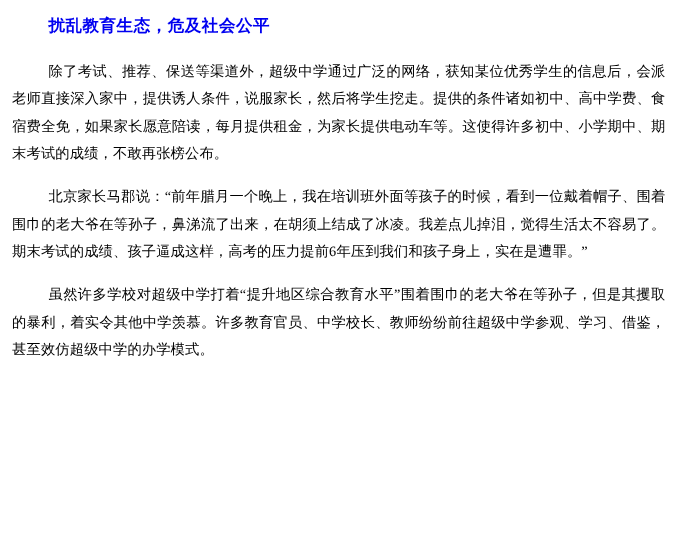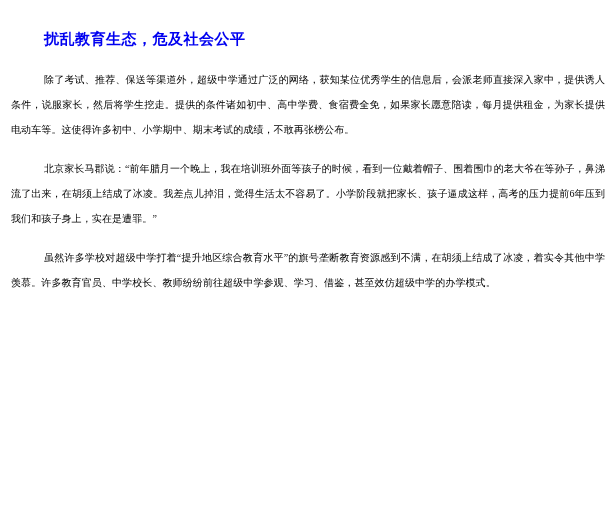--- a/index.html
+++ b/index.html
@@ -6,44 +6,44 @@
     margin: 0;
     padding: 0;
     background: #ffffff;
   }
   .page {
     position: relative;
     width: 612px;
     height: 508px;
     box-sizing: border-box;
     background: #ffffff;
-    padding: 27px 7px 0 11px;
+    padding: 12px 7px 0 11px;
     overflow: hidden;
     font-family: "Liberation Serif", "DejaVu Serif", serif;
   }
   .title {
     margin: 0 0 15px 0;
     font-size: 15px;
     font-weight: bold;
     line-height: 25px;
     text-indent: 33px;
     letter-spacing: 0.5px;
   }
   .para {
     margin: 0 0 14px 0;
-    font-size: 10px;
+    font-size: 13px;
     line-height: 25px;
     text-indent: 33px;
     text-align: justify;
     letter-spacing: 0.1px;
   }
 </style>
 </head>
 <body>
 
 <div class="page" style="background: rgb(255, 255, 255); color: rgb(0, 0, 0);">
   <h1 class="title" style="color: rgb(0, 0, 240);">扰乱教育生态，危及社会公平</h1>
   <div id="article-body">
       <p class="para">除了考试、推荐、保送等渠道外，超级中学通过广泛的网络，获知某位优秀学生的信息后，会派老师直接深入家中，提供诱人条件，说服家长，然后将学生挖走。提供的条件诸如初中、高中学费、食宿费全免，如果家长愿意陪读，每月提供租金，为家长提供电动车等。这使得许多初中、小学期中、期末考试的成绩，不敢再张榜公布。</p>
-      <p class="para">北京家长马郡说：“前年腊月一个晚上，我在培训班外面等孩子的时候，看到一位戴着帽子、围着围巾的老大爷在等孙子，鼻涕流了出来，在胡须上结成了冰凌。我差点儿掉泪，觉得生活太不容易了。小学阶段就把家长、孩子逼成这样，高考的压力提前6年压到我们和孩子身上，实在是遭罪。”</p>
-      <p class="para">虽然许多学校对超级中学打着“提升地区综合教育水平”的旗号垄断教育资源感到不满，在胡须上结成了冰凌，着实令其他中学羡慕。许多教育官员、中学校长、教师纷纷前往超级中学参观、学习、借鉴，甚至效仿超级中学的办学模式。</p>
+      <p class="para">北京家长马郡说：“前年腊月一个晚上，我在培训班外面等孩子的时候，看到一位戴着帽子、围着围巾的老大爷在等孙子，鼻涕流了出来，在胡须上结成了冰凌。我差点儿掉泪，觉得生活太不容易了。期末考试的成绩、孩子逼成这样，高考的压力提前6年压到我们和孩子身上，实在是遭罪。”</p>
+      <p class="para">虽然许多学校对超级中学打着“提升地区综合教育水平”围着围巾的老大爷在等孙子，但是其攫取的暴利，着实令其他中学羡慕。许多教育官员、中学校长、教师纷纷前往超级中学参观、学习、借鉴，甚至效仿超级中学的办学模式。</p>
     </div>
 </div>
 
 </body></html>

